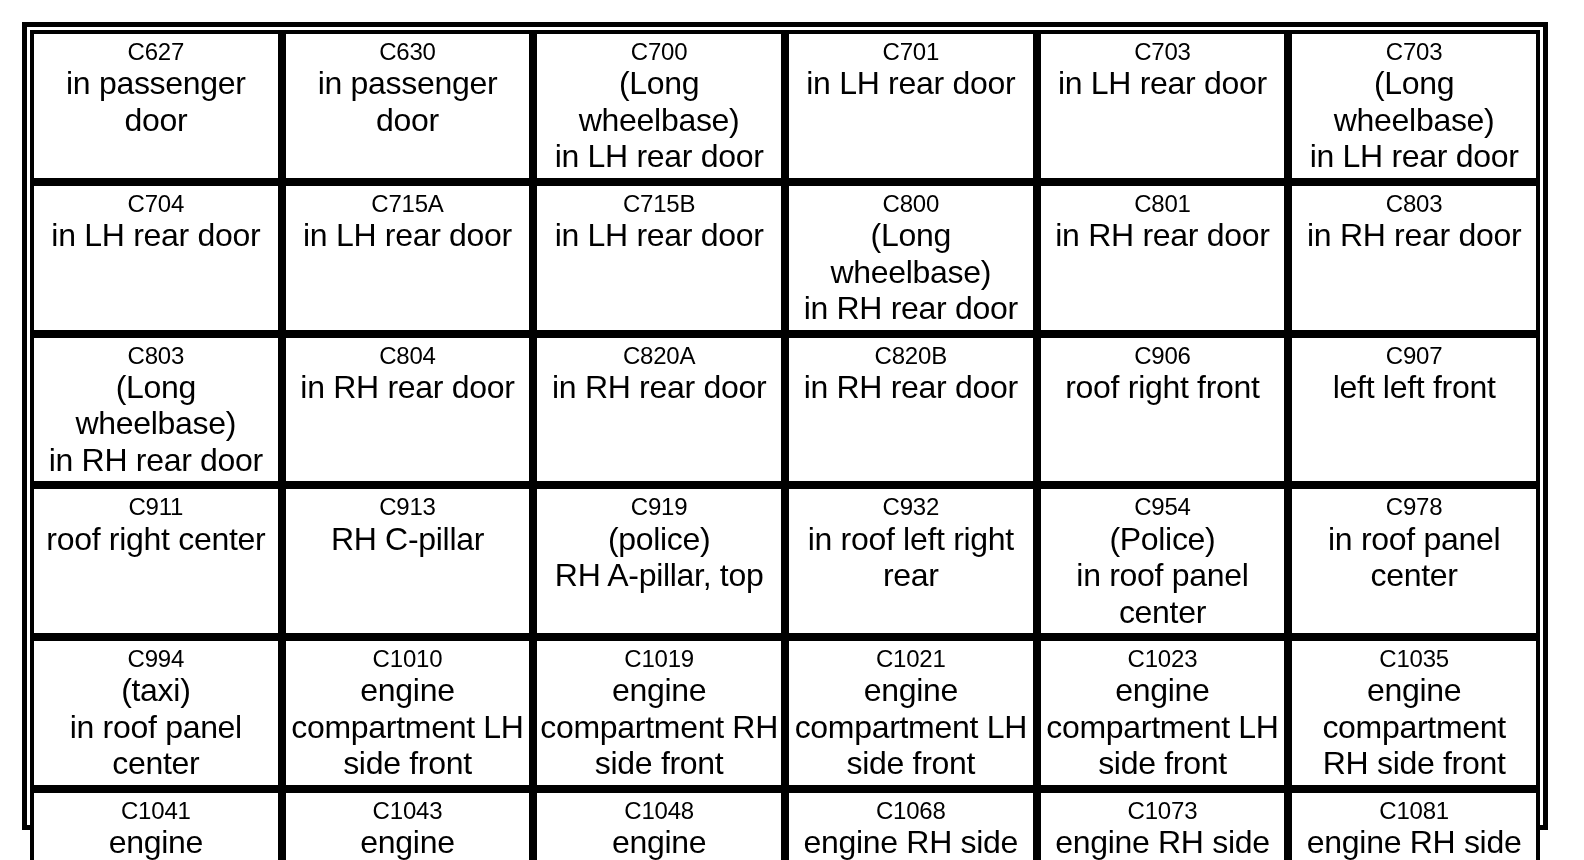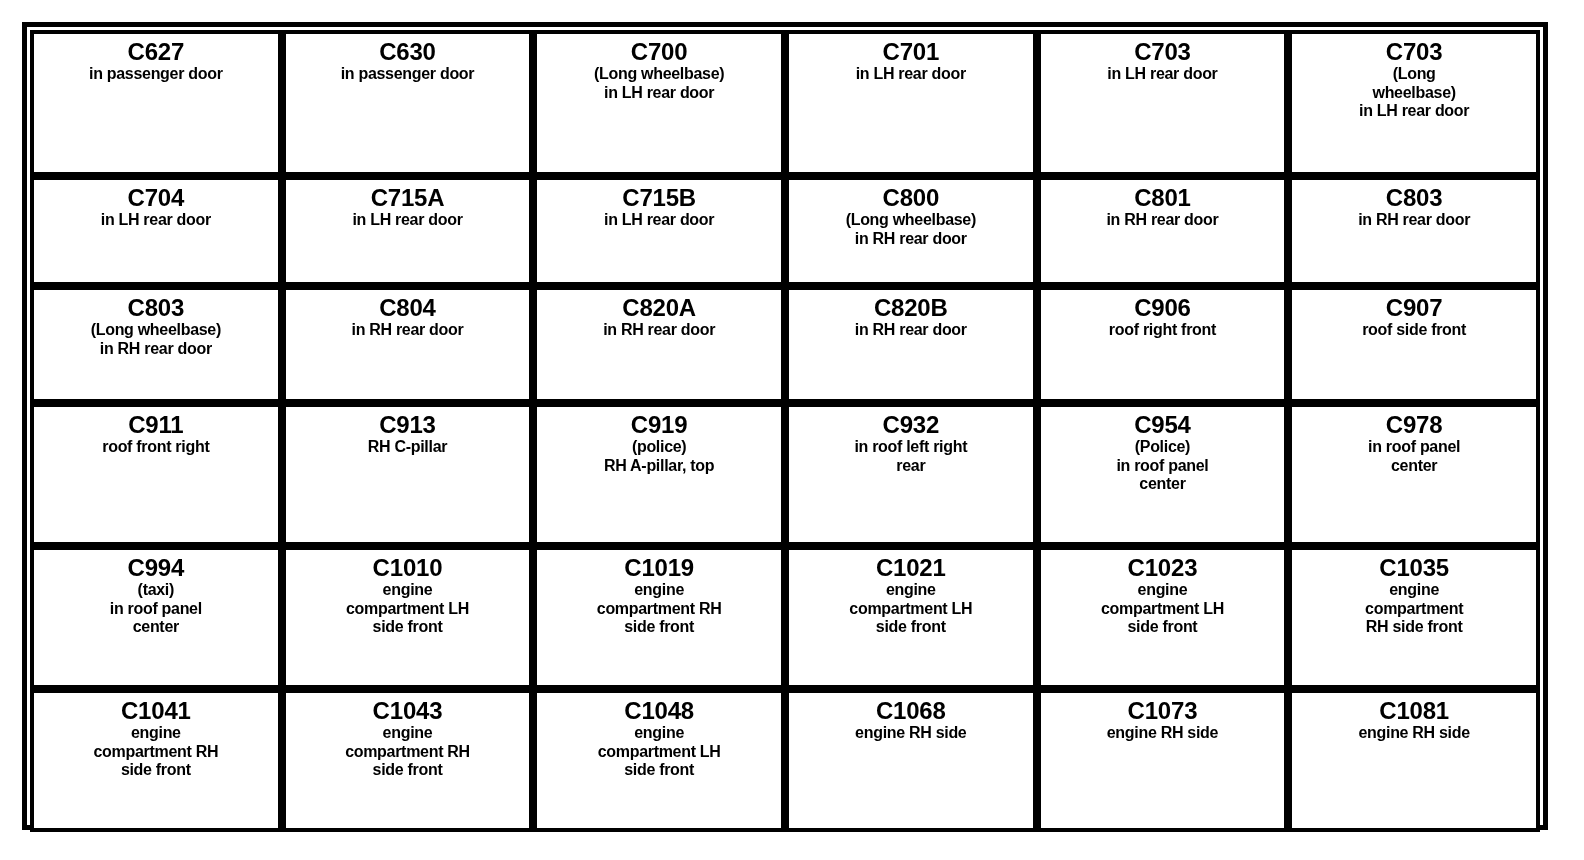--- a/index.html
+++ b/index.html
@@ -42,29 +42,29 @@
     padding: 4px 3px 3px 3px;
     box-sizing: border-box;
     line-height: 1.14;
   }
   .cell-inner {
     display: block;
   }
   .cell-code {
     display: block;
     font-size: 24px;
-    font-weight: bold;
+    font-weight: normal;
     color: #000000;
     letter-spacing: -0.2px;
     white-space: nowrap;
   }
   .cell-desc {
     display: block;
-    font-size: 16px;
-    font-weight: bold;
+    font-size: 32px;
+    font-weight: normal;
     color: #000000;
     letter-spacing: -0.3px;
     white-space: pre-line;
   }
   .r0 { height: 146px; }
   .r1 { height: 110px; }
   .r2 { height: 117px; }
   .r3 { height: 143px; }
   .r4 { height: 143px; }
   .r5 { height: 143px; }
@@ -183,29 +183,29 @@
           </td>
         <td>
             <span class="cell-inner">
               <span class="cell-code">C906</span>
               <span class="cell-desc">roof right front</span>
             </span>
           </td>
         <td>
             <span class="cell-inner">
               <span class="cell-code">C907</span>
-              <span class="cell-desc">roof side front</span>
+              <span class="cell-desc">left left front</span>
             </span>
           </td>
       </tr>
       <tr class="r3">
         <td>
             <span class="cell-inner">
               <span class="cell-code">C911</span>
-              <span class="cell-desc">roof front right</span>
+              <span class="cell-desc">roof right center</span>
             </span>
           </td>
         <td>
             <span class="cell-inner">
               <span class="cell-code">C913</span>
               <span class="cell-desc">RH C-pillar</span>
             </span>
           </td>
         <td>
             <span class="cell-inner">

